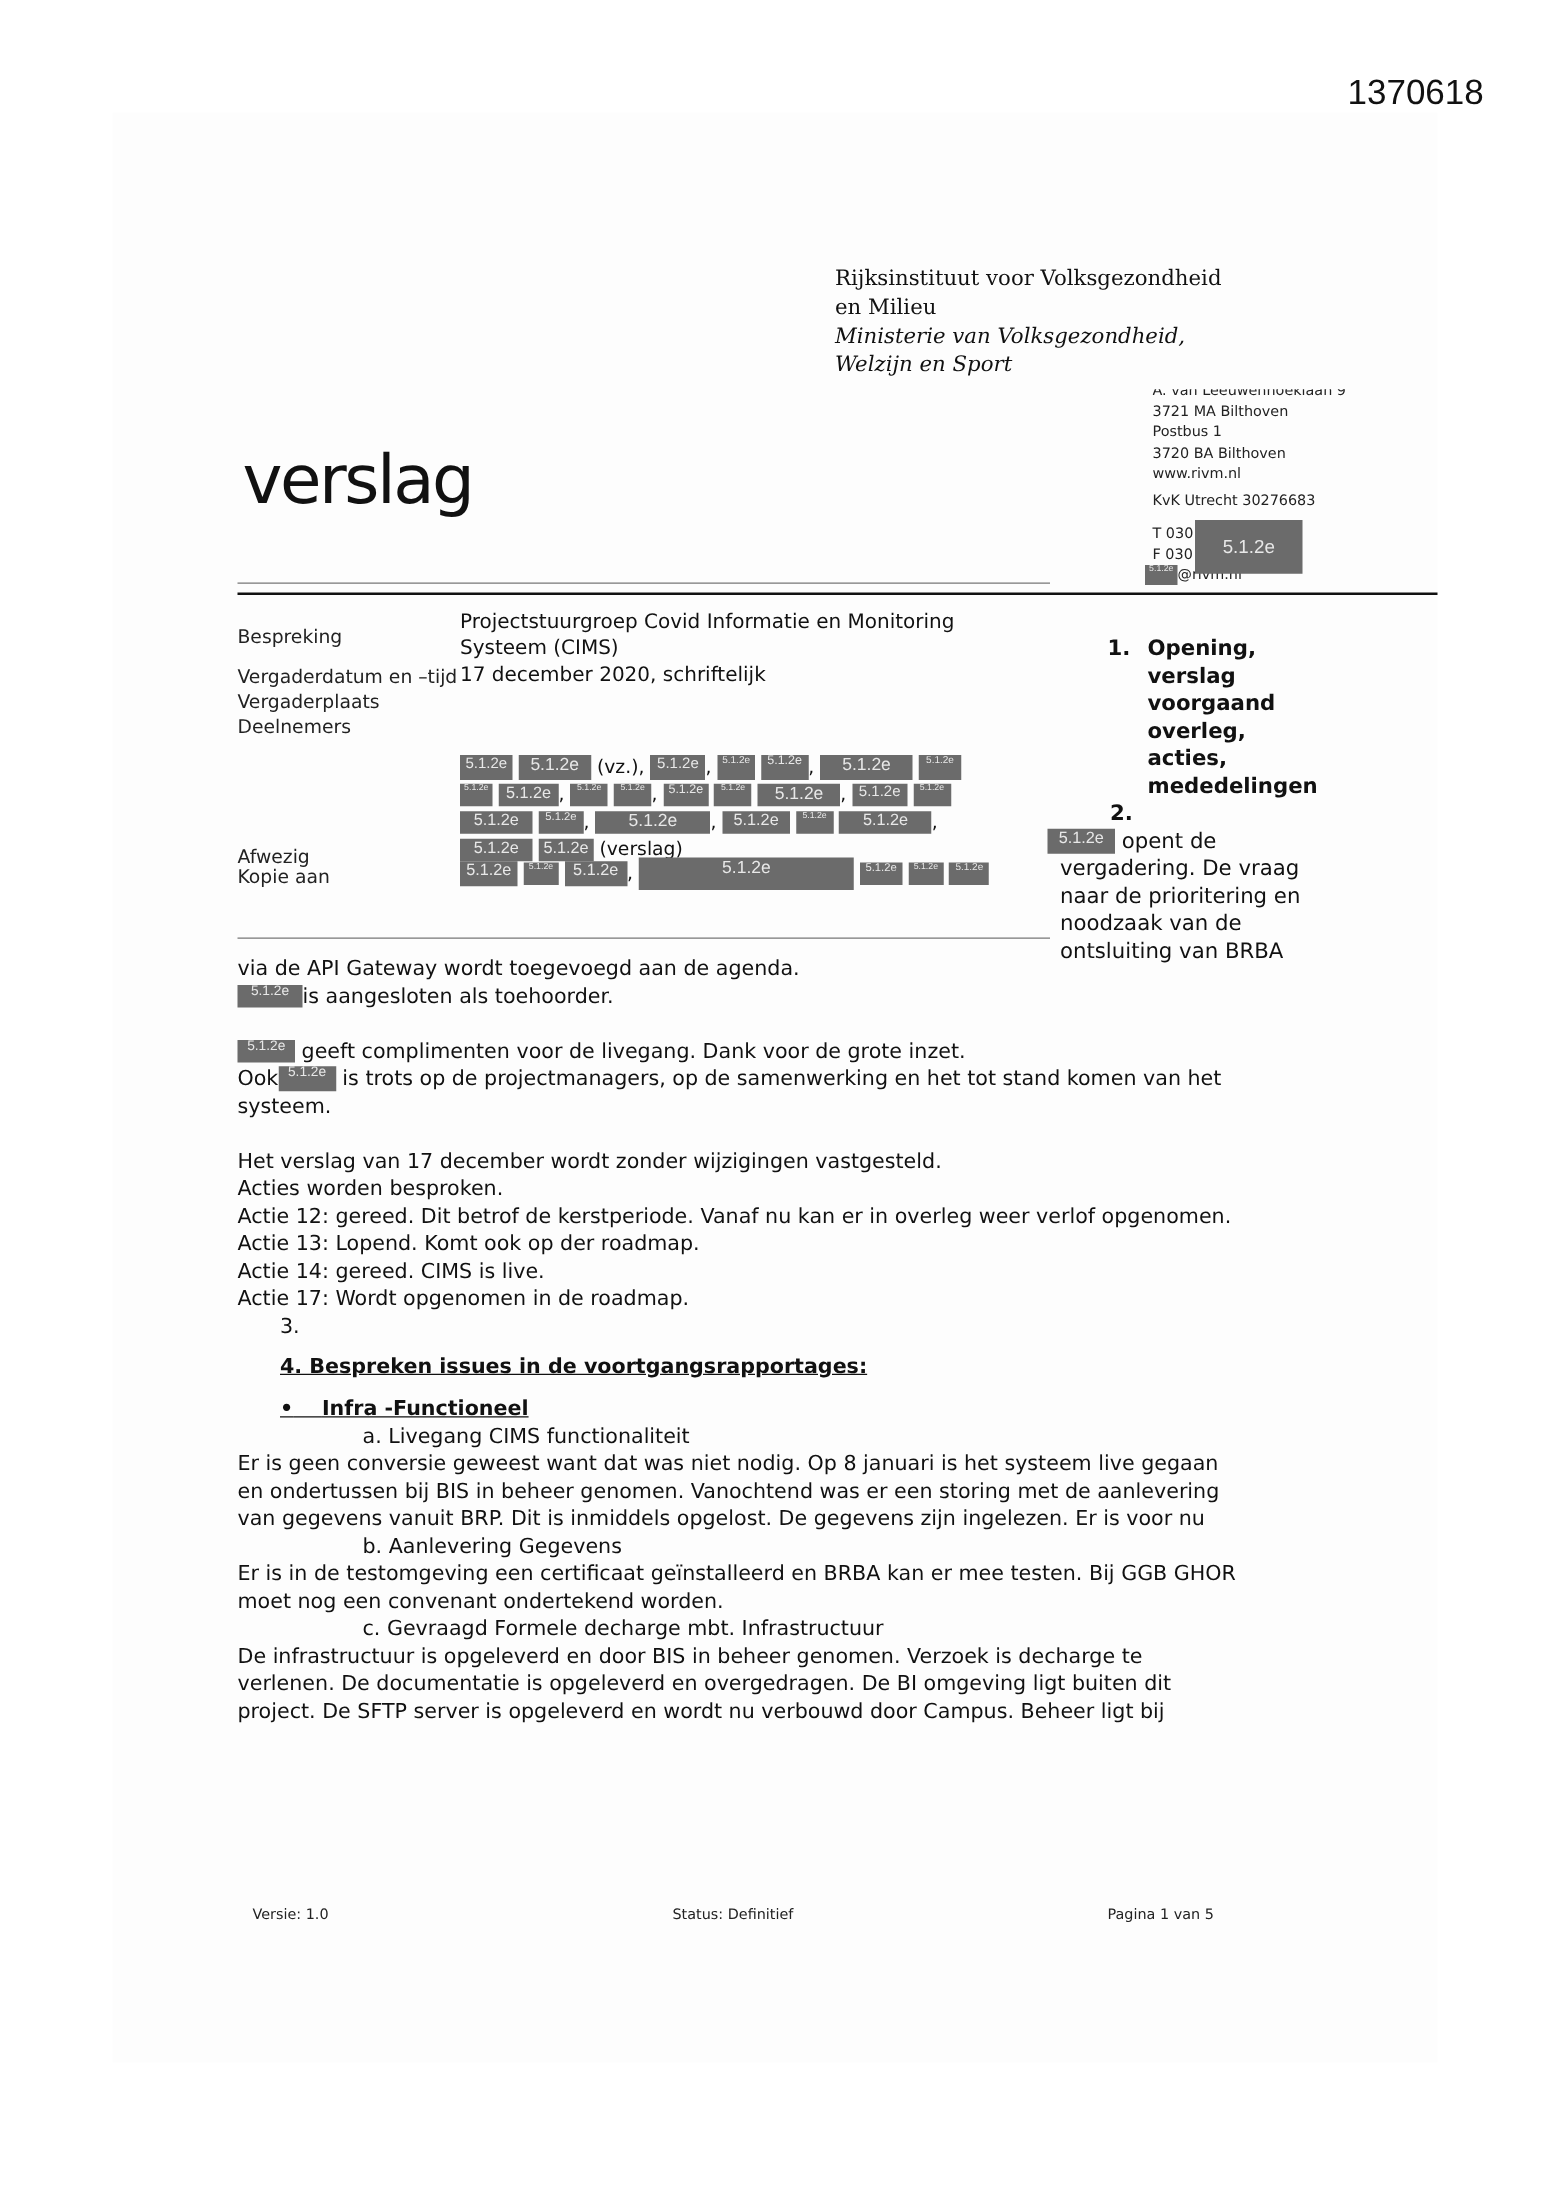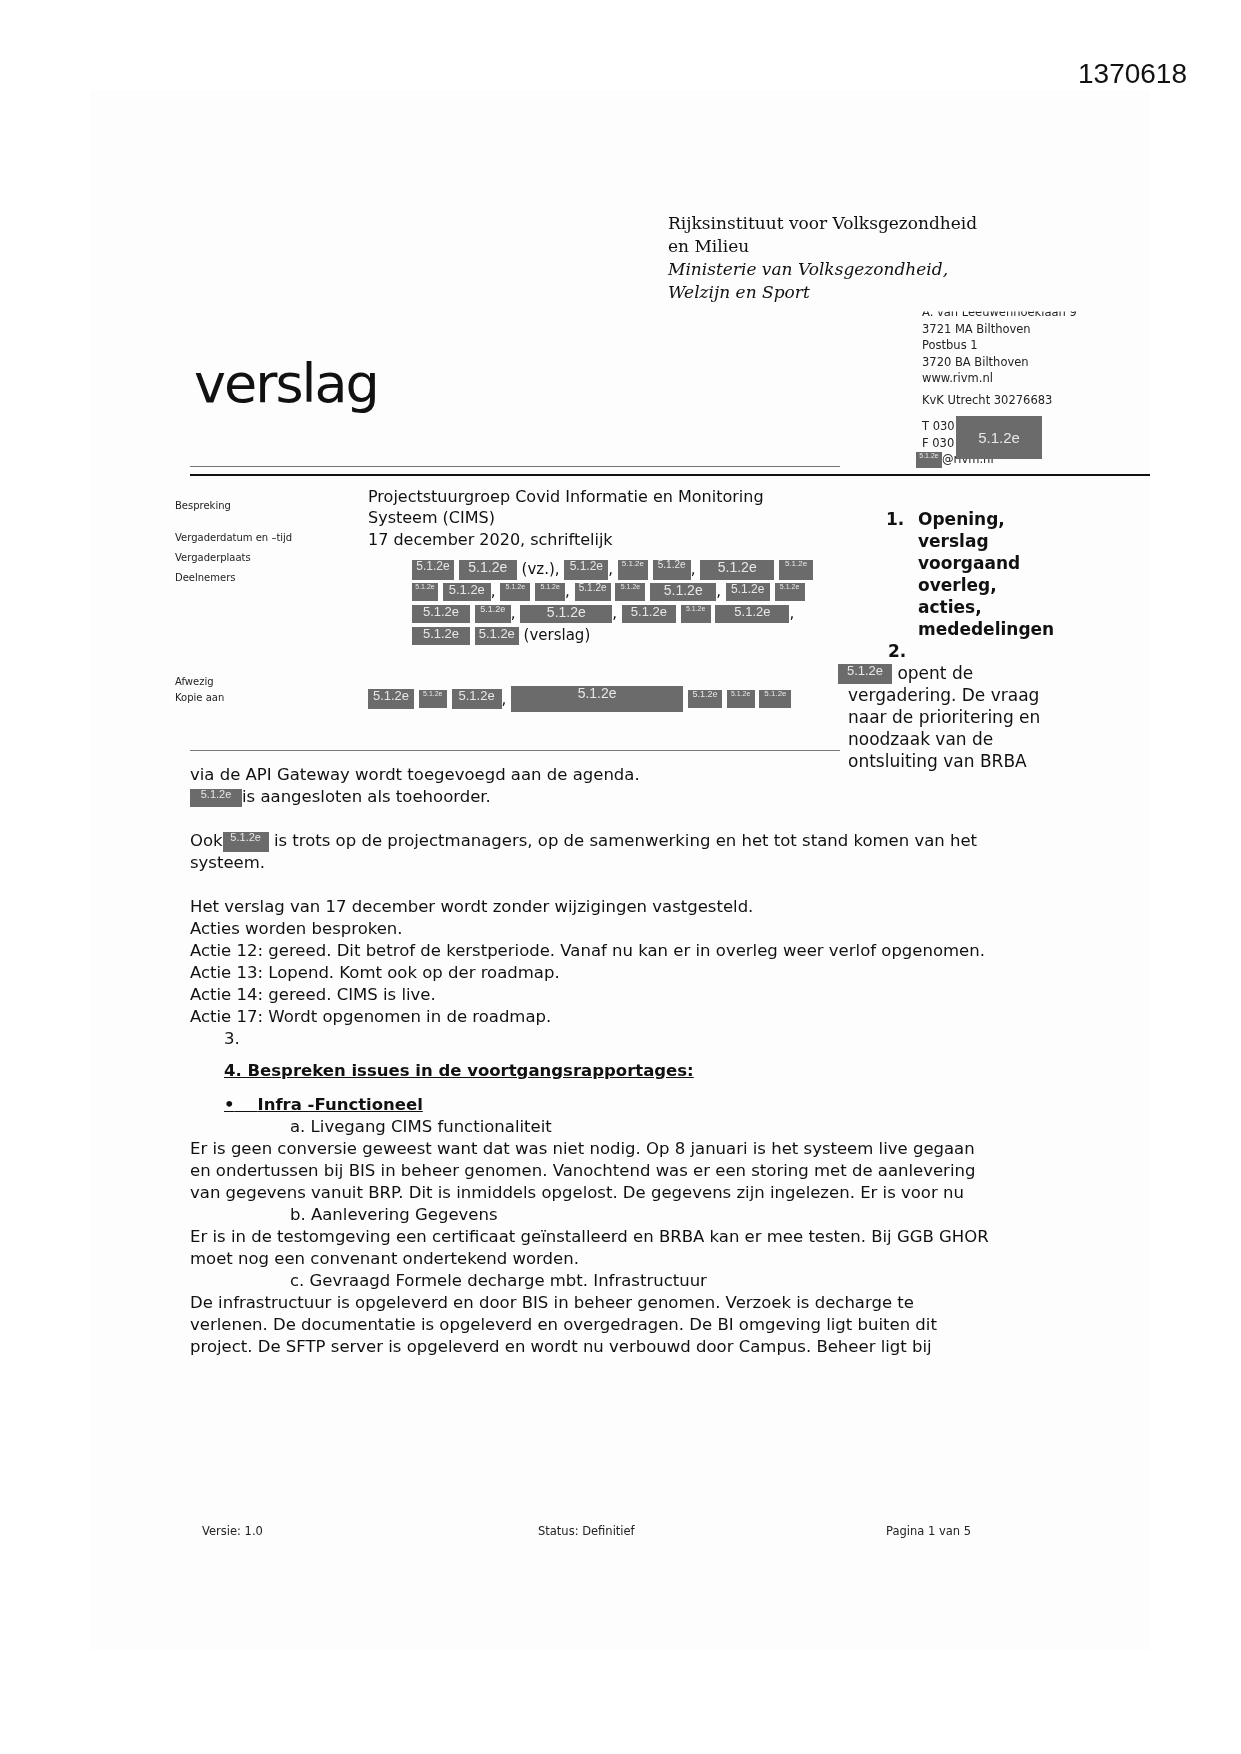--- a/index.html
+++ b/index.html
@@ -9,23 +9,23 @@
   .docid{left:1078px;top:58px;font-family:"Liberation Sans",sans-serif;font-size:28px;color:#111;}
   .org{left:668px;top:212px;font-family:"DejaVu Serif",serif;font-size:17px;line-height:23px;color:#111;}
   .org .it{font-style:italic;}
   .title{left:194px;top:352px;font-family:"DejaVu Sans",sans-serif;font-size:54px;letter-spacing:-2px;color:#111;}
   .addr{left:922px;top:304px;font-family:"DejaVu Sans",sans-serif;font-size:11.5px;line-height:16.5px;color:#222;}
   .addr .gap{height:5px;}
   .rd{display:inline-block;background:#6b6b6b;color:#e8e8e8;font-family:"Liberation Sans",sans-serif;text-align:center;vertical-align:middle;line-height:1;}
   .line-thin{position:absolute;left:190px;top:466px;width:650px;height:1px;background:#777;}
   .line-thick{position:absolute;left:190px;top:474px;width:960px;height:2px;background:#111;}
   .line-bottom{position:absolute;left:190px;top:750px;width:650px;height:1px;background:#777;}
-  .lbl{position:absolute;left:175px;font-size:10px;color:#222;}
+  .lbl{position:absolute;left:190px;font-size:15px;color:#222;}
   .val{position:absolute;left:368px;font-size:16px;line-height:21px;color:#111;}
-  .parts{position:absolute;left:368px;top:558px;width:430px;font-size:15px;line-height:22px;margin-left:44px;}
+  .parts{position:absolute;left:368px;top:602px;width:430px;font-size:15px;line-height:22px;}
   .parts .row{height:22px;white-space:nowrap;}
   .rcol{position:absolute;left:848px;top:508px;width:240px;font-size:17px;line-height:22px;}
   .rcol .h{font-weight:bold;padding-left:70px;}
   .rcol .num{position:absolute;left:38px;font-weight:bold;}
   .body{position:absolute;left:190px;width:900px;font-size:16.5px;line-height:22px;color:#111;}
   .body p{margin:0;white-space:nowrap;}
   .sec4{font-weight:bold;text-decoration:underline;}
   .foot{position:absolute;top:1524px;font-size:11.5px;color:#222;}
 </style>
 </head>
@@ -138,20 +138,21 @@
   <div style="white-space:nowrap;">vergadering. De vraag</div>
   <div style="white-space:nowrap;">naar de prioritering en</div>
   <div style="white-space:nowrap;">noodzaak van de</div>
   <div style="white-space:nowrap;">ontsluiting van BRBA</div>
 </div>
 
 <div class="body" style="top:764px;">
   <p>via de API Gateway wordt toegevoegd aan de agenda.</p>
   <p><span class="rd" style="width:52px;height:18px;font-size:11px;">5.1.2e</span><span>is aangesloten als toehoorder.</span></p>
   <p>&nbsp;</p>
+  <p><span class="rd" style="width:46px;height:18px;font-size:11px;">5.1.2e</span> <span>geeft complimenten voor de livegang. Dank voor de grote inzet.</span></p>
   <p><span>Ook</span><span class="rd" style="width:46px;height:20px;font-size:11px;">5.1.2e</span> <span>is trots op de projectmanagers, op de samenwerking en het tot stand komen van het</span></p>
   <p>systeem.</p>
   <p>&nbsp;</p>
   <p>Het verslag van 17 december wordt zonder wijzigingen vastgesteld.</p>
   <p>Acties worden besproken.</p>
   <p>Actie 12: gereed. Dit betrof de kerstperiode. Vanaf nu kan er in overleg weer verlof opgenomen.</p>
   <p>Actie 13: Lopend. Komt ook op der roadmap.</p>
   <p>Actie 14: gereed. CIMS is live.</p>
   <p>Actie 17: Wordt opgenomen in de roadmap.</p>
   <p style="padding-left:34px;">3.</p>

